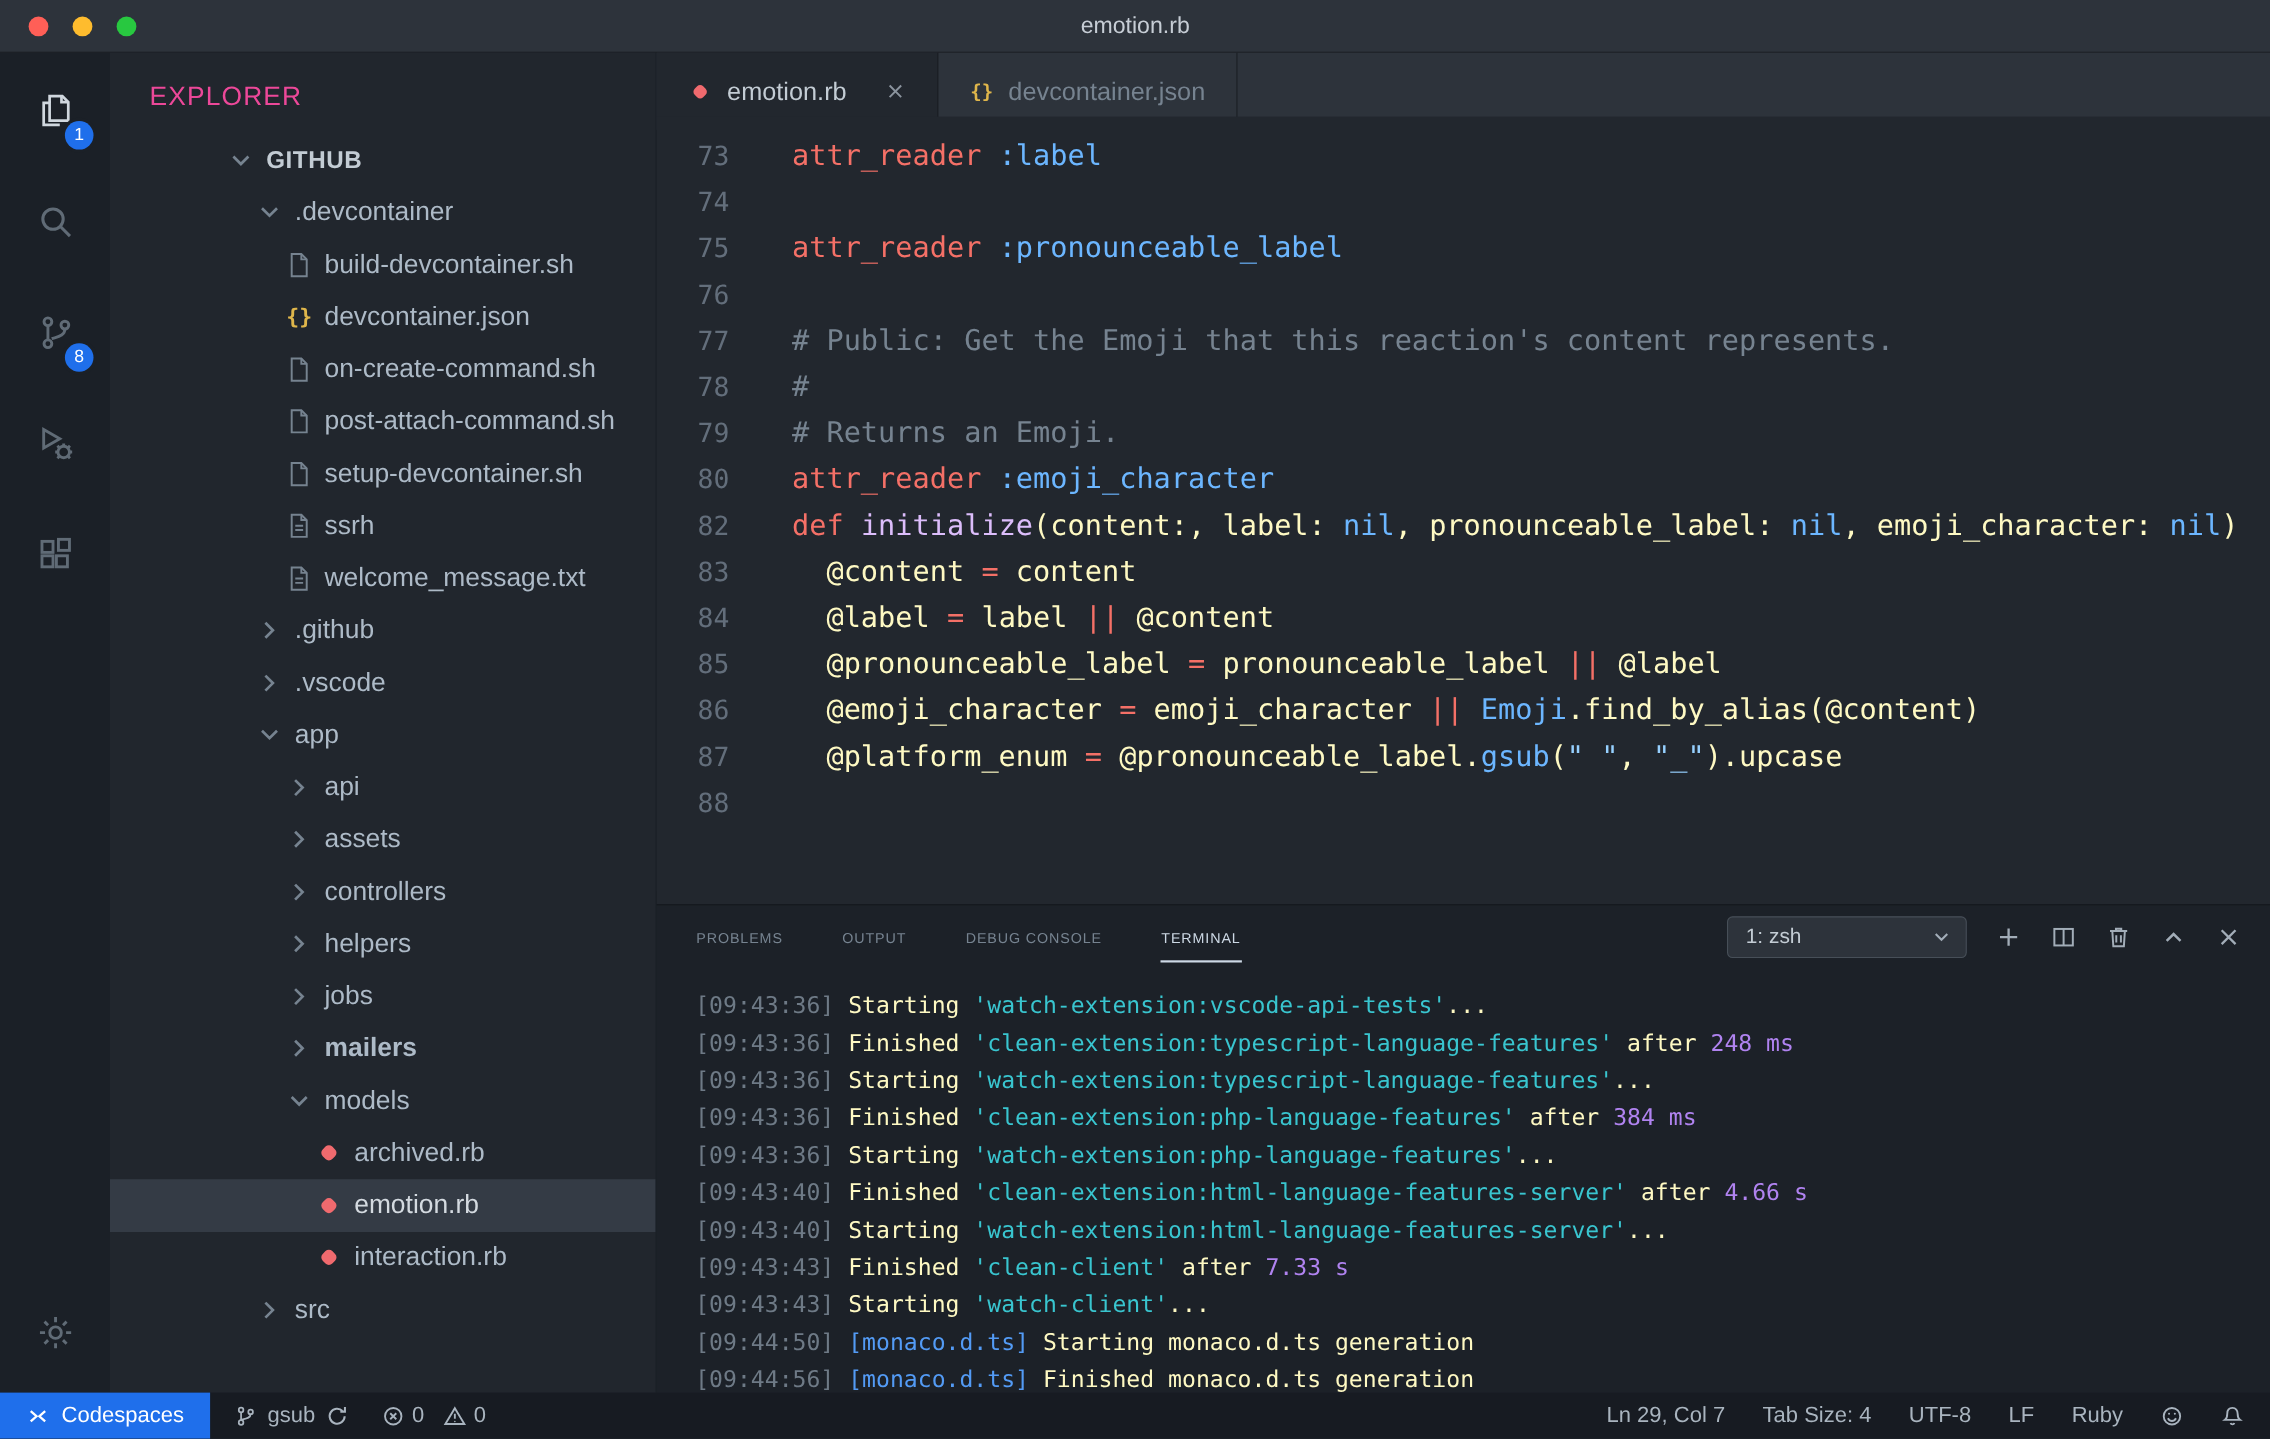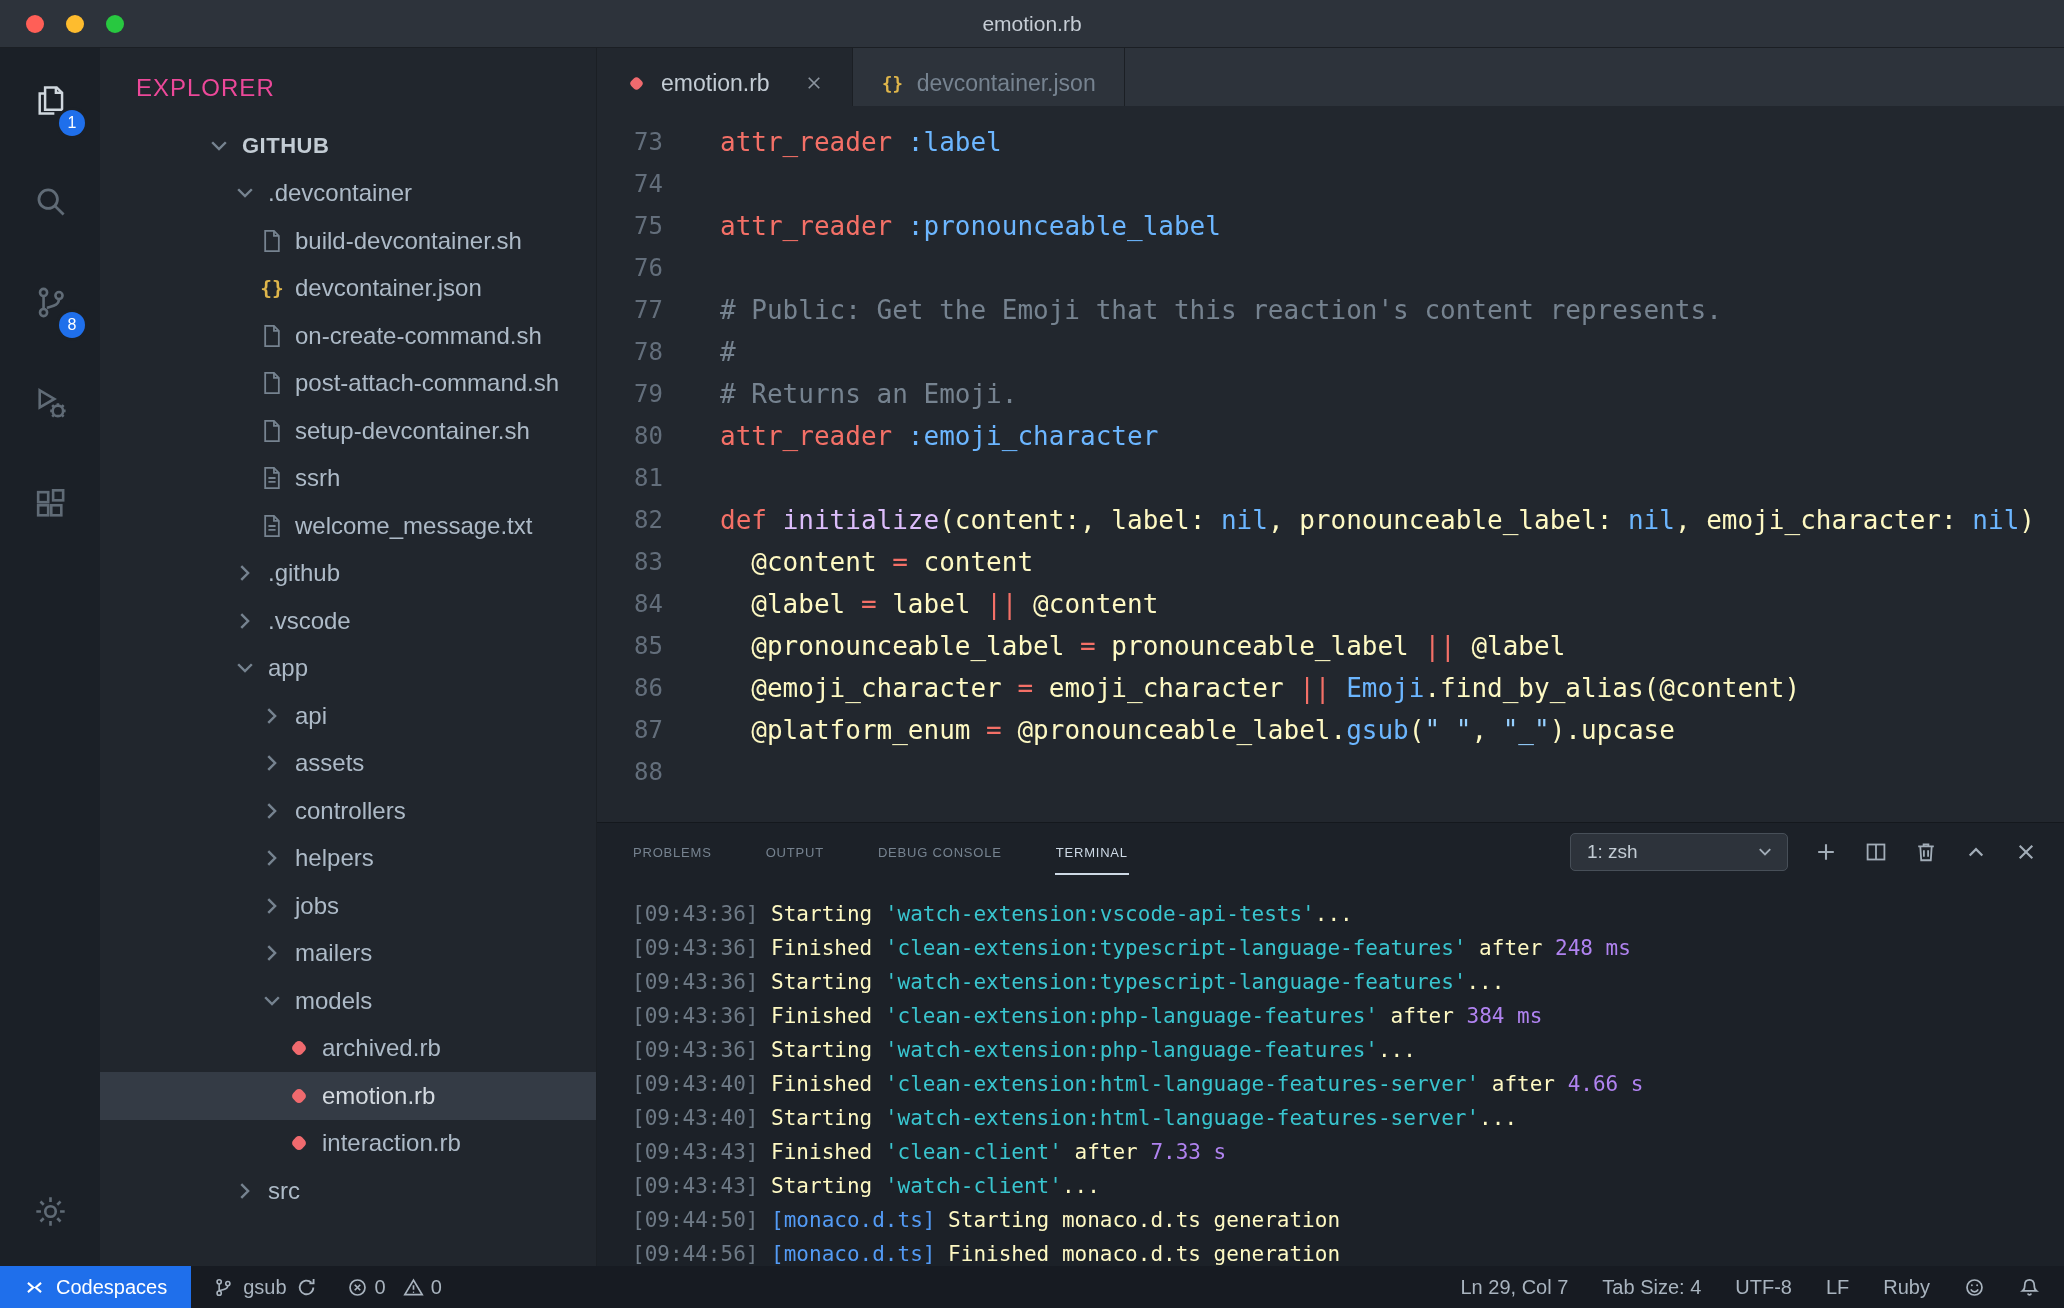--- a/index.html
+++ b/index.html
@@ -303,21 +303,21 @@
         <span class="tree-label">helpers</span>
       </div>
       <div class="tree-row" style="padding-left: 159px;">
         <span class="ficon">
           <svg viewBox="0 0 16 16">
             <path d="M5.7 3.8L9.9 8l-4.2 4.2" fill="none" stroke="currentColor" stroke-width="1.5"></path>
           </svg>
         </span>
         <span class="tree-label">jobs</span>
       </div>
-      <div class="tree-row" style="padding-left: 159px;">
+      <div class="tree-row" style="padding-left: 159px; font-weight: bold;">
         <span class="ficon">
           <svg viewBox="0 0 16 16">
             <path d="M5.7 3.8L9.9 8l-4.2 4.2" fill="none" stroke="currentColor" stroke-width="1.5"></path>
           </svg>
         </span>
         <span class="tree-label">mailers</span>
       </div>
       <div class="tree-row" style="padding-left: 159px;">
         <span class="ficon">
           <svg viewBox="0 0 16 16">
@@ -390,21 +390,20 @@
 <div class="editor">
   <div id="code-lines">
       <div class="code-line"><span class="ln">73</span><span class="lc"><span class="tk-k">attr_reader</span><span class="tk-d"> </span><span class="tk-s">:label</span></span></div>
       <div class="code-line"><span class="ln">74</span><span class="lc"></span></div>
       <div class="code-line"><span class="ln">75</span><span class="lc"><span class="tk-k">attr_reader</span><span class="tk-d"> </span><span class="tk-s">:pronounceable_label</span></span></div>
       <div class="code-line"><span class="ln">76</span><span class="lc"></span></div>
       <div class="code-line"><span class="ln">77</span><span class="lc"><span class="tk-c"># Public: Get the Emoji that this reaction's content represents.</span></span></div>
       <div class="code-line"><span class="ln">78</span><span class="lc"><span class="tk-c">#</span></span></div>
       <div class="code-line"><span class="ln">79</span><span class="lc"><span class="tk-c"># Returns an Emoji.</span></span></div>
       <div class="code-line"><span class="ln">80</span><span class="lc"><span class="tk-k">attr_reader</span><span class="tk-d"> </span><span class="tk-s">:emoji_character</span></span></div>
-      <div class="code-line"><span class="ln">81</span><span class="lc"></span></div>
       <div class="code-line"><span class="ln">82</span><span class="lc"><span class="tk-k">def</span><span class="tk-d"> </span><span class="tk-fn">initialize</span><span class="tk-d">(content:, label: </span><span class="tk-s">nil</span><span class="tk-d">, pronounceable_label: </span><span class="tk-s">nil</span><span class="tk-d">, emoji_character: </span><span class="tk-s">nil</span><span class="tk-d">)</span></span></div>
       <div class="code-line"><span class="ln">83</span><span class="lc"><span class="tk-d">  @content </span><span class="tk-k">=</span><span class="tk-d"> content</span></span></div>
       <div class="code-line"><span class="ln">84</span><span class="lc"><span class="tk-d">  @label </span><span class="tk-k">=</span><span class="tk-d"> label </span><span class="tk-k">||</span><span class="tk-d"> @content</span></span></div>
       <div class="code-line"><span class="ln">85</span><span class="lc"><span class="tk-d">  @pronounceable_label </span><span class="tk-k">=</span><span class="tk-d"> pronounceable_label </span><span class="tk-k">||</span><span class="tk-d"> @label</span></span></div>
       <div class="code-line"><span class="ln">86</span><span class="lc"><span class="tk-d">  @emoji_character </span><span class="tk-k">=</span><span class="tk-d"> emoji_character </span><span class="tk-k">||</span><span class="tk-d"> </span><span class="tk-s">Emoji</span><span class="tk-d">.find_by_alias(@content)</span></span></div>
       <div class="code-line"><span class="ln">87</span><span class="lc"><span class="tk-d">  @platform_enum </span><span class="tk-k">=</span><span class="tk-d"> @pronounceable_label.</span><span class="tk-s">gsub</span><span class="tk-d">(</span><span class="tk-str">" "</span><span class="tk-d">, </span><span class="tk-str">"_"</span><span class="tk-d">).upcase</span></span></div>
       <div class="code-line"><span class="ln">88</span><span class="lc"></span></div>
     </div>
 </div>
 

